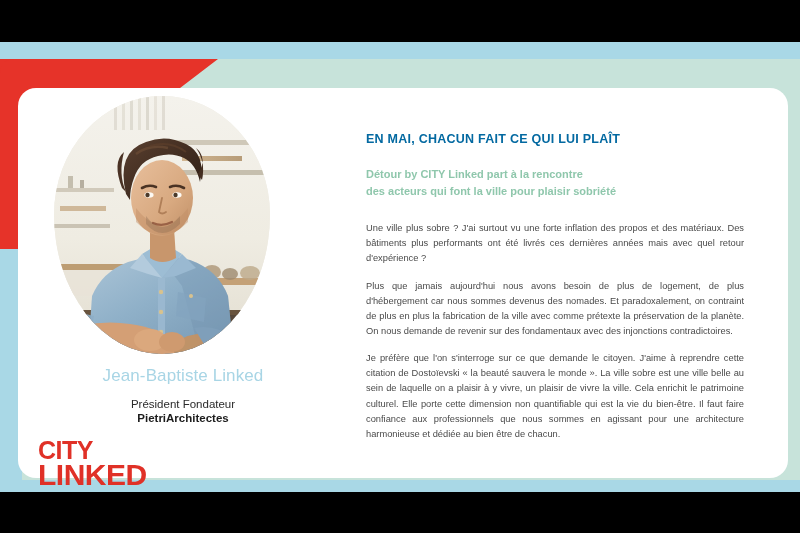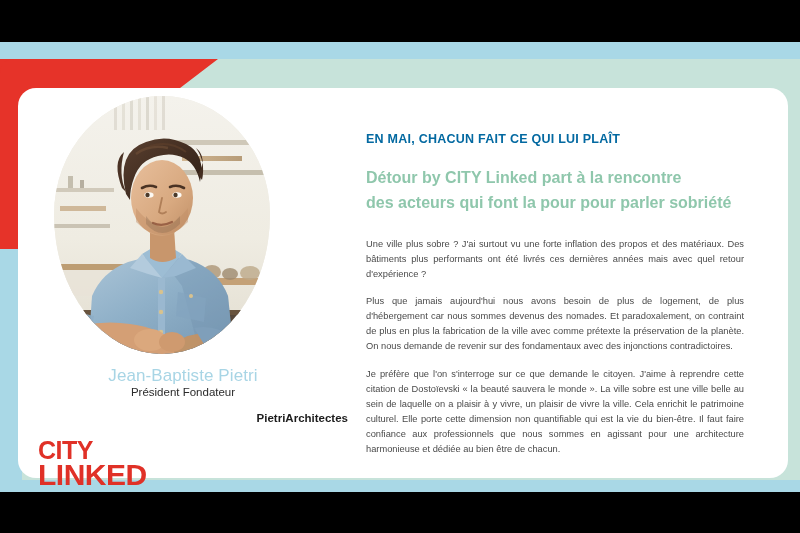--- a/index.html
+++ b/index.html
@@ -111,34 +111,34 @@
     width: 330px;
     text-align: center;
     font-size: 17px;
     font-weight: 400;
     color: #a8d5e5;
     letter-spacing: 0.1px;
   }
   .person-role {
     position: absolute;
     left: 0;
-    top: 296px;
+    top: 308px;
     width: 330px;
     text-align: center;
     font-size: 11.5px;
     font-weight: 400;
     color: #2b2b2b;
     line-height: 1.45;
   }
   .person-company {
     position: absolute;
     left: 0;
     top: 324px;
     width: 330px;
-    text-align: right;
+    text-align: center;
     font-size: 11.5px;
     font-weight: bold;
     color: #1c1c1c;
   }
 
   
   .logo {
     position: absolute;
     left: 20px;
     top: 352px;
@@ -161,21 +161,21 @@
   }
 
   .kicker {
     font-size: 12.5px;
     font-weight: bold;
     color: #0369a1;
     letter-spacing: 0.25px;
     margin-bottom: 20px;
   }
   .subhead {
-    font-size: 16px;
+    font-size: 11px;
     font-weight: bold;
     color: #8fc7ac;
     line-height: 1.55;
     margin-bottom: 21px;
   }
   .subhead span { display: block; }
 
   .body-p {
     font-size: 9.3px;
     color: #4a4a4a;
@@ -317,37 +317,37 @@
 
             <ellipse cx="38" cy="250" rx="9" ry="6" fill="none" stroke="#8a4a3c" stroke-width="2.4"></ellipse>
             <ellipse cx="58" cy="252" rx="9" ry="6" fill="none" stroke="#8a4a3c" stroke-width="2.4"></ellipse>
             <path d="M47 250 L49 251" stroke="#8a4a3c" stroke-width="2"></path>
 
             <path d="M140 232 Q162 228 178 242 L182 258 L156 258 Z" fill="#7f9fba"></path>
             <path d="M0 224 Q20 214 40 220 L34 244 Q14 238 0 244 Z" fill="#8dadc6" opacity="0.9"></path>
           </svg>
         </div>
 
-        <div class="person-name">Jean-Baptiste Pietri</div>
+        <div class="person-name">Jean-Baptiste Linked</div>
         <div class="person-role">Président Fondateur</div>
         <div class="person-company">PietriArchitectes</div>
 
         <div class="logo">
           <span class="l1">CITY</span>
           <span class="l2">LINKED</span>
         </div>
       </div>
 
       <div class="right-col">
 
         <div class="kicker">EN MAI, CHACUN FAIT CE QUI LUI PLAÎT</div>
 
         <div class="subhead">
           <span>Détour by CITY Linked part à la rencontre</span>
-          <span>des acteurs qui font la pour pour parler sobriété</span>
+          <span>des acteurs qui font la ville pour plaisir sobriété</span>
         </div>
 
         <p class="body-p">Une ville plus sobre ? J'ai surtout vu une forte inflation des propos et des matériaux. Des bâtiments plus performants ont été livrés ces dernières années mais avec quel retour d'expérience ?</p>
         <p class="body-p">Plus que jamais aujourd'hui nous avons besoin de plus de logement, de plus d'hébergement car nous sommes devenus des nomades. Et paradoxalement, on contraint de plus en plus la fabrication de la ville avec comme prétexte la préservation de la planète. On nous demande de revenir sur des fondamentaux avec des injonctions contradictoires.</p>
         <p class="body-p">Je préfère que l'on s'interroge sur ce que demande le citoyen. J'aime à reprendre cette citation de Dostoïevski « la beauté sauvera le monde ». La ville sobre est une ville belle au sein de laquelle on a plaisir à y vivre, un plaisir de vivre la ville. Cela enrichit le patrimoine culturel. Elle porte cette dimension non quantifiable qui est la vie du bien-être. Il faut faire confiance aux professionnels que nous sommes en agissant pour une architecture harmonieuse et dédiée au bien être de chacun.</p>
       </div>
 
     </div>
   </div>
 </div>

